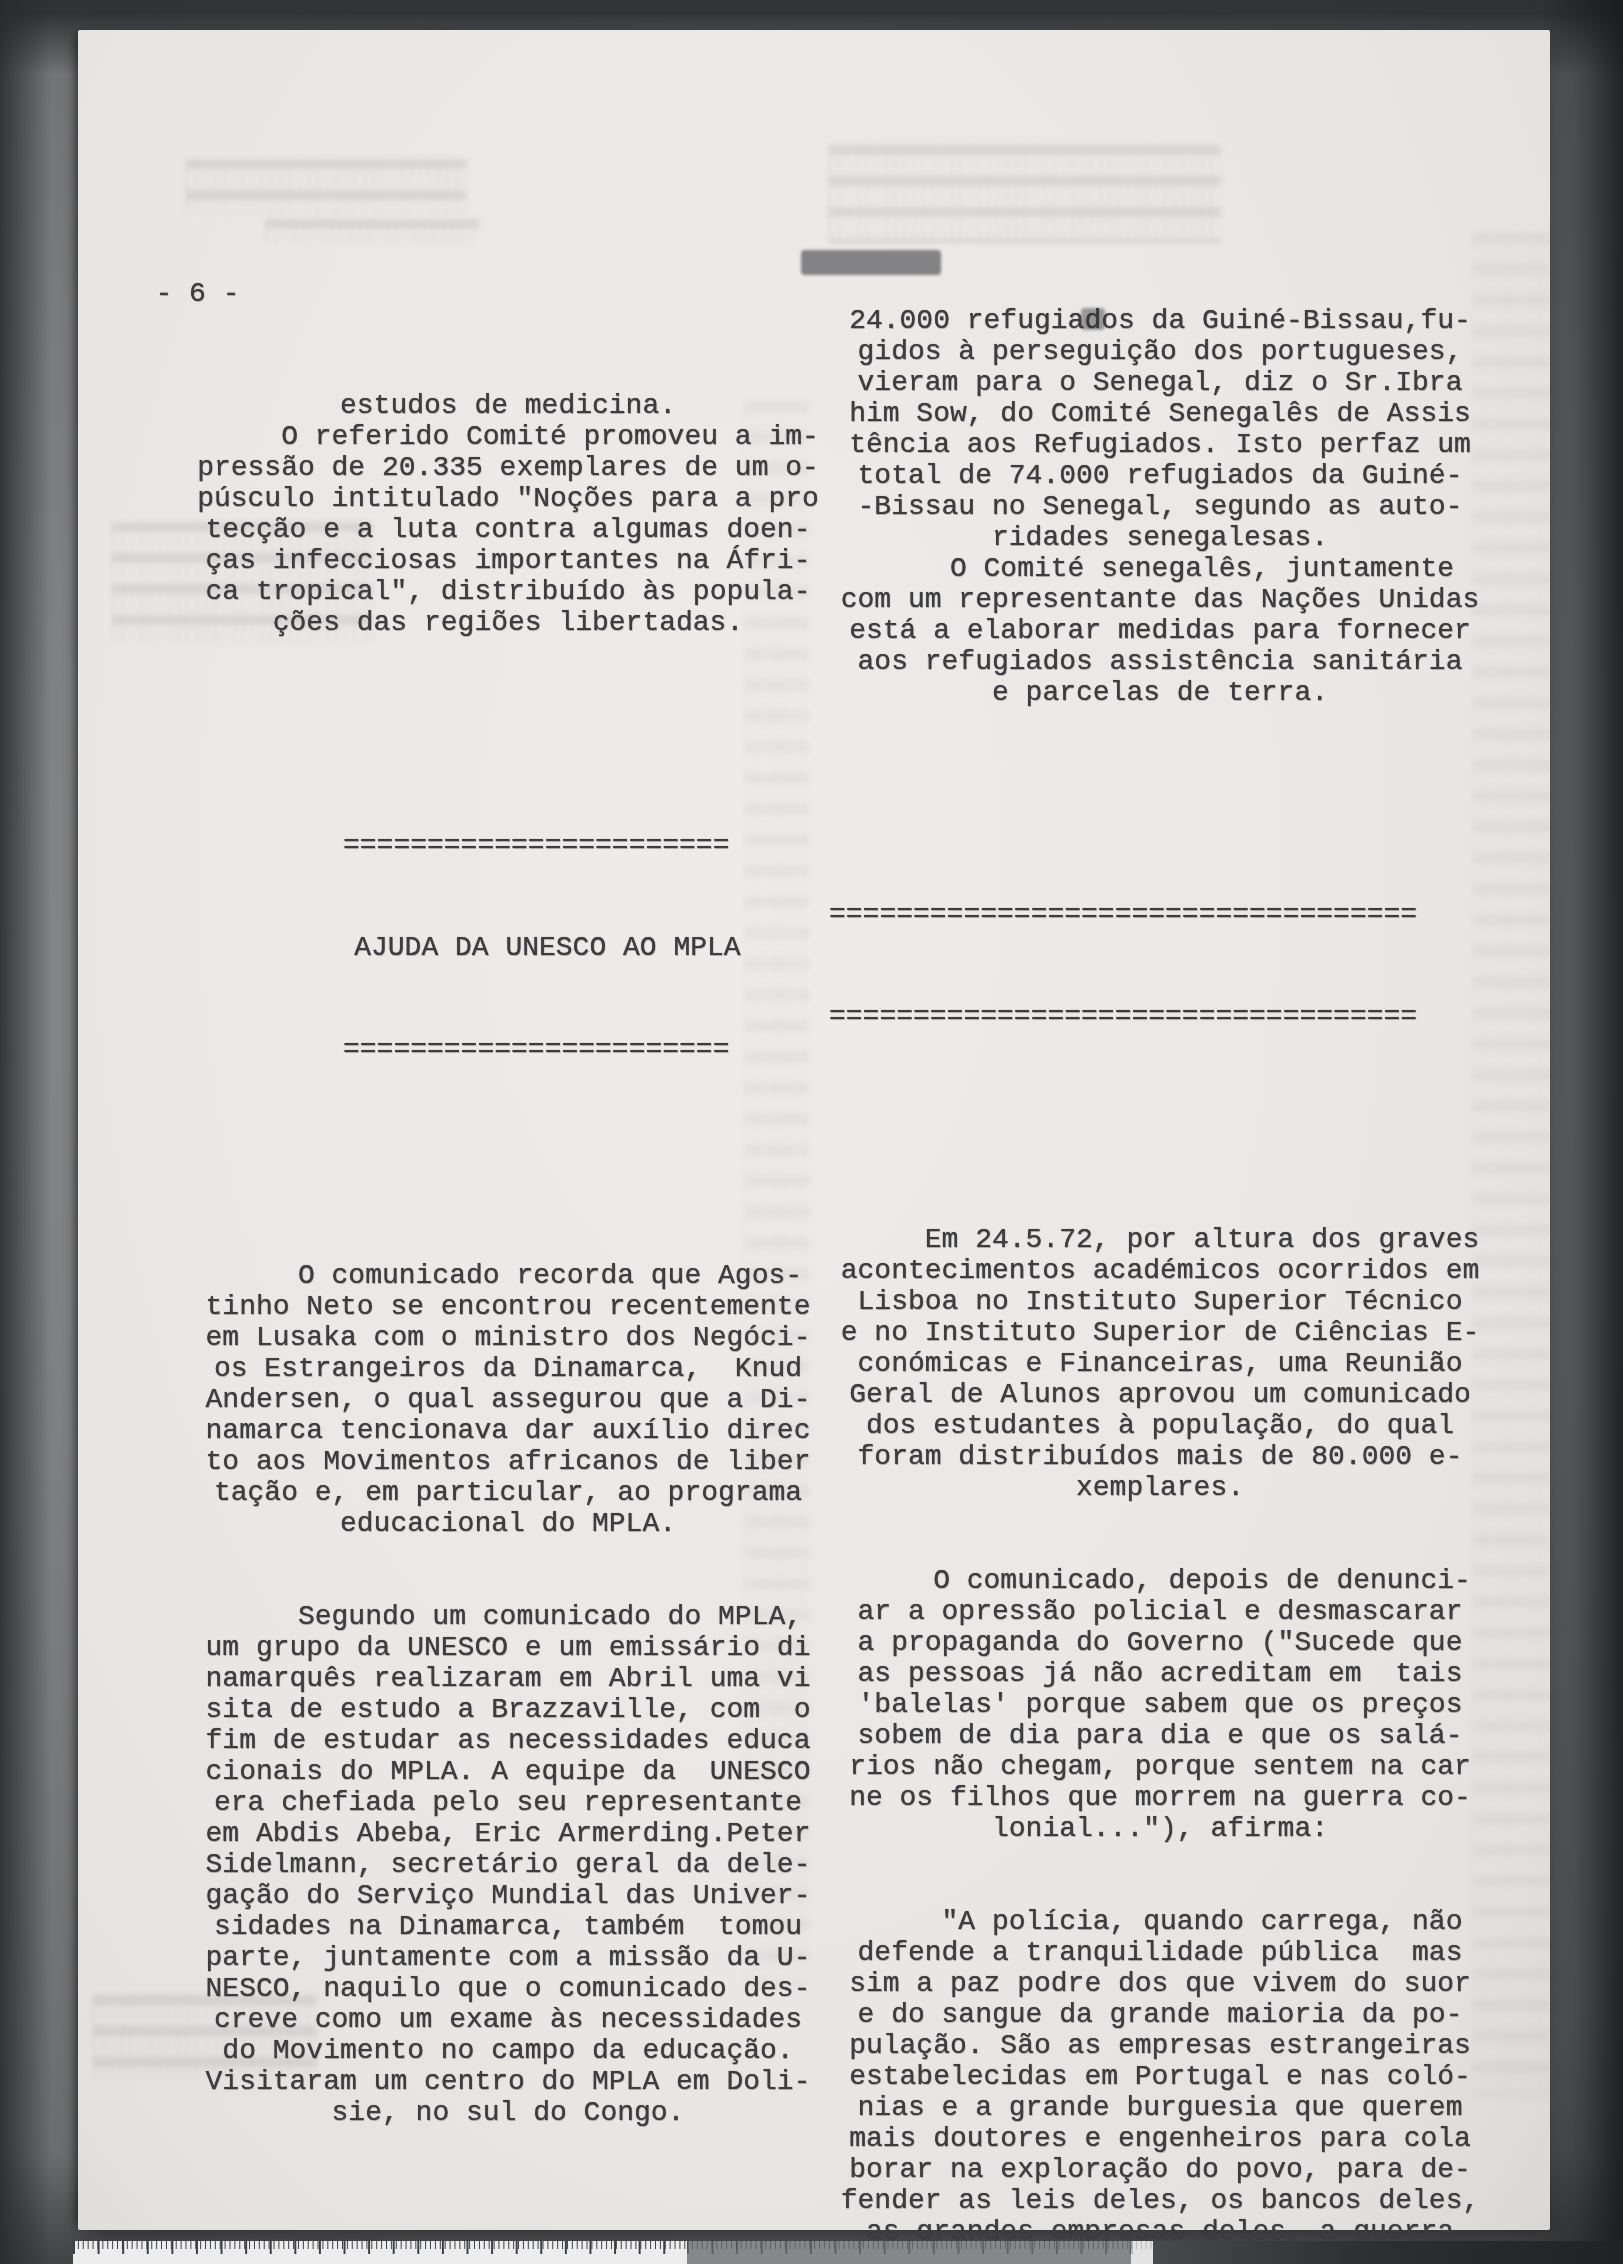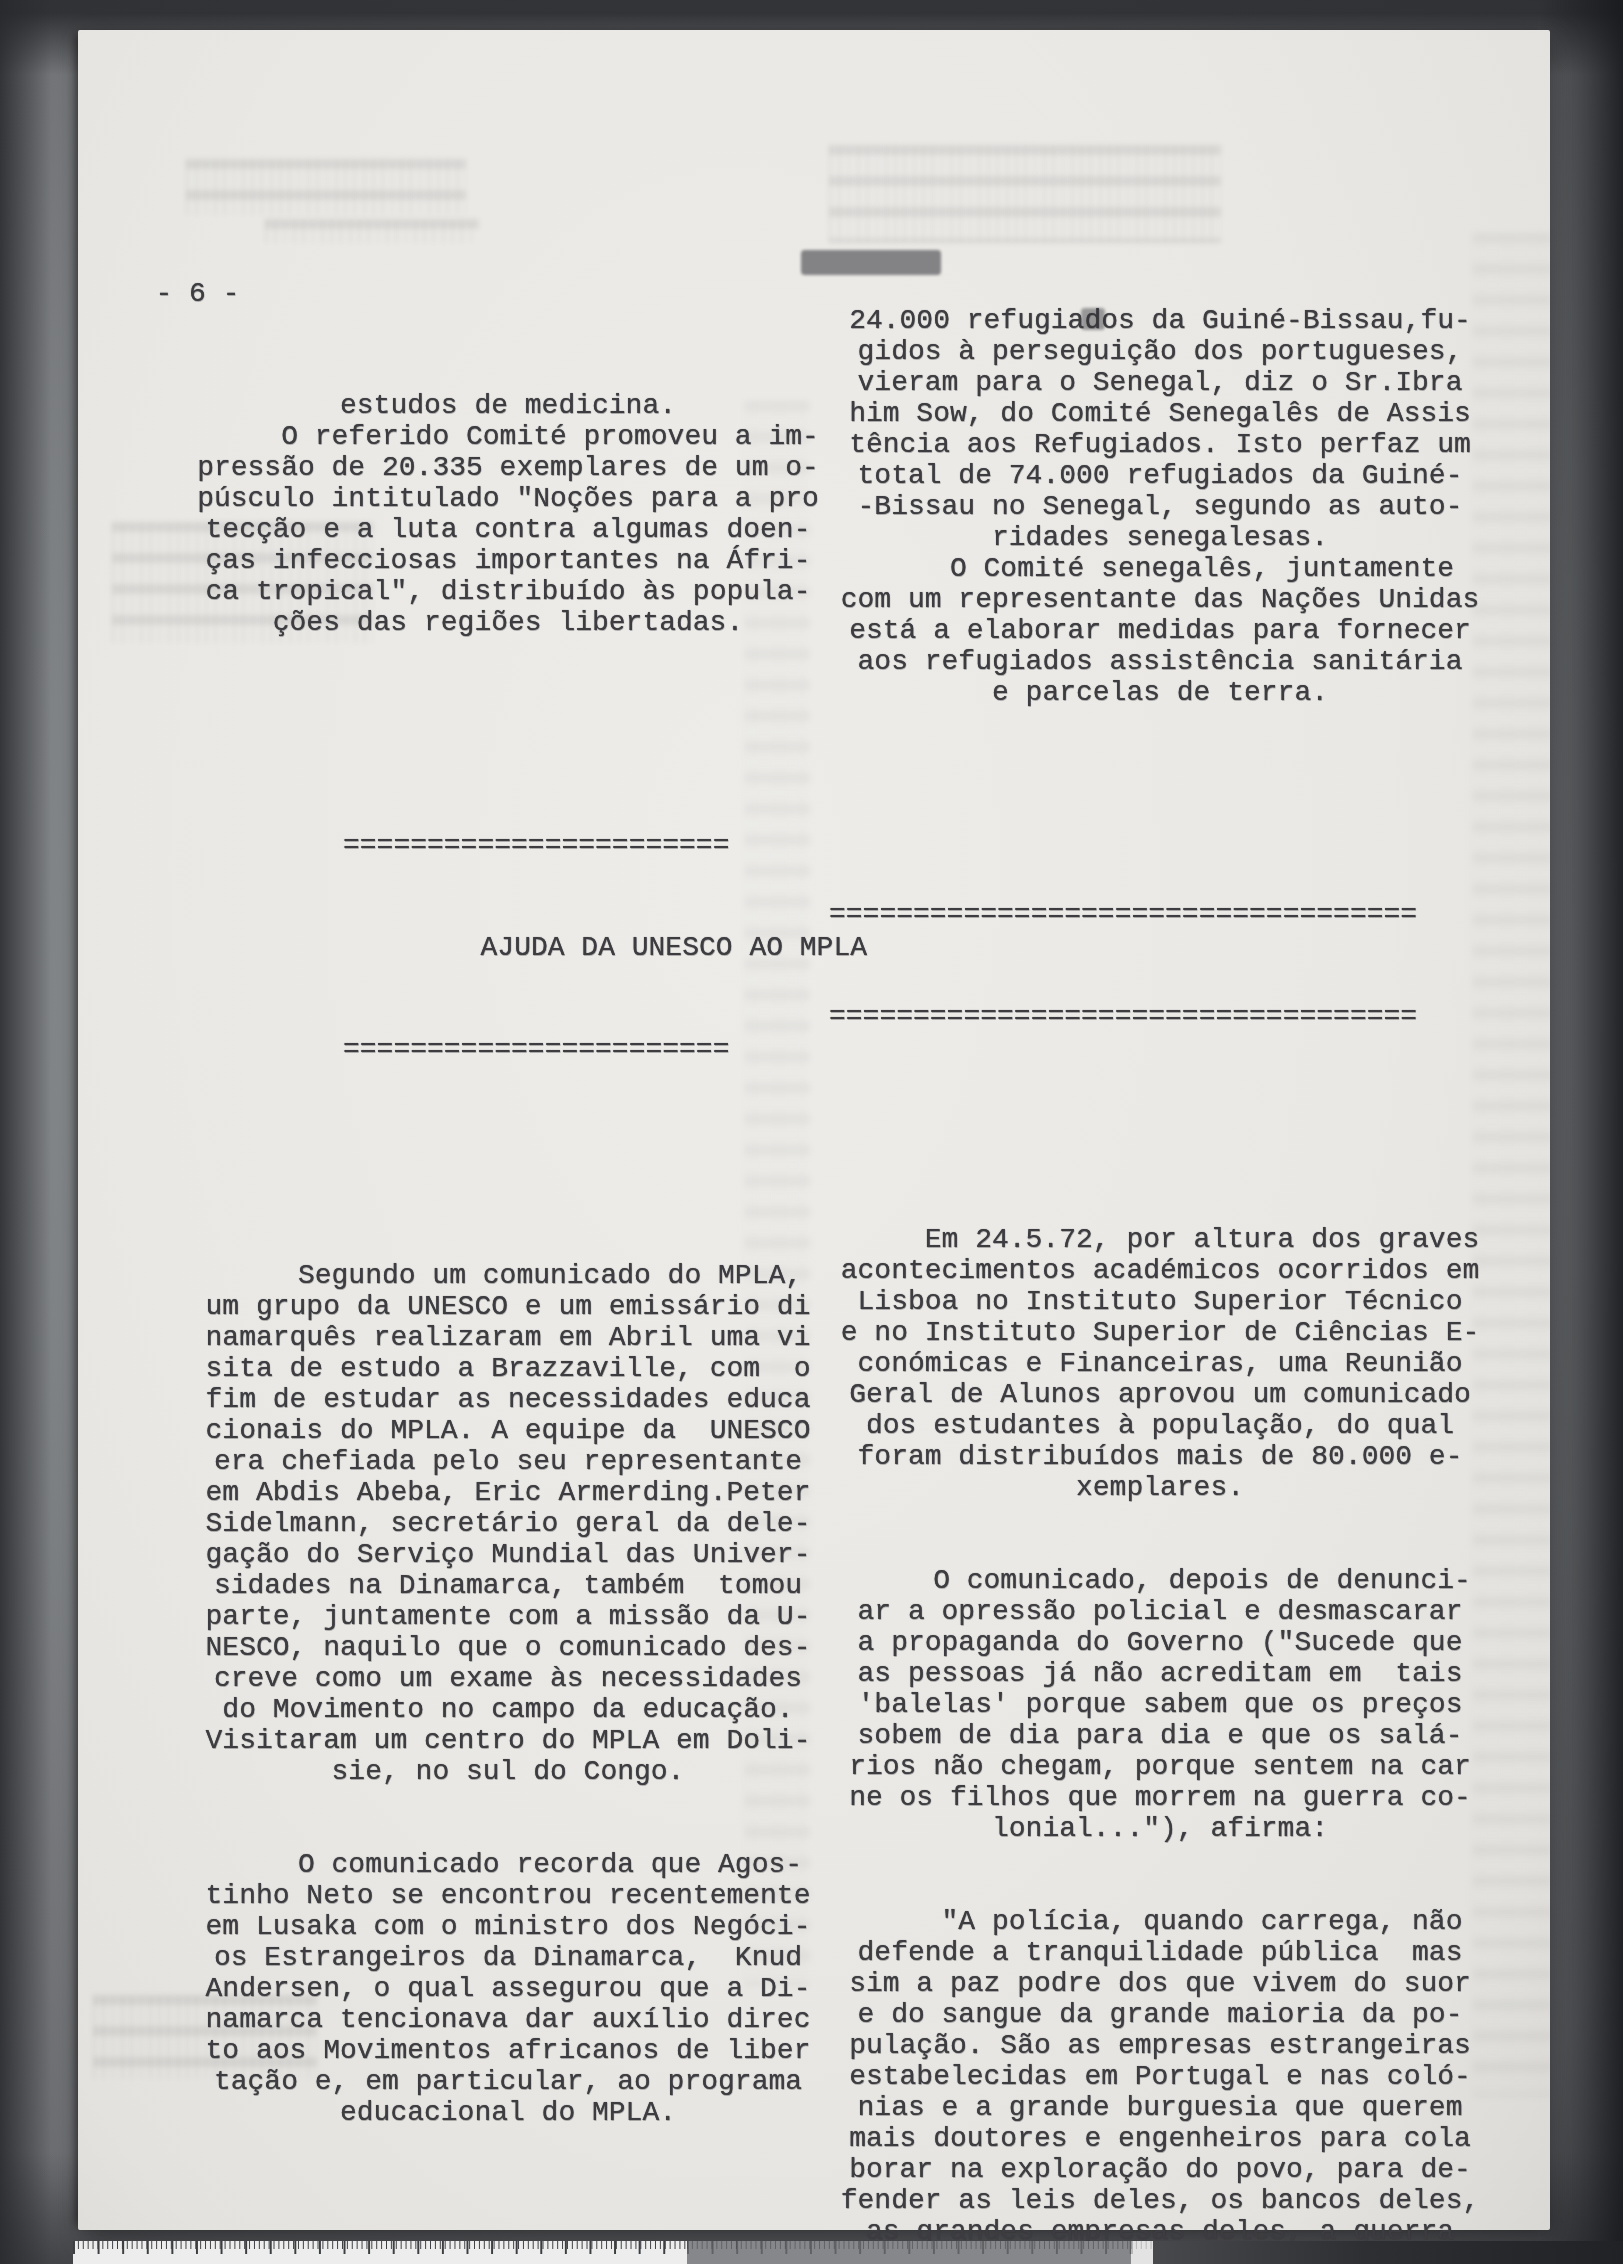--- a/index.html
+++ b/index.html
@@ -26,21 +26,21 @@
     color:#3d3d41;
     text-shadow:0 0 0.9px rgba(55,55,60,.85), 0.5px 0.5px 0 rgba(55,55,60,.3);
     letter-spacing:0;
   }
   .col-left{left:71px; top:186px; width:718px;}
   .col-right{left:728px; top:213px; width:708px;}
   .pageno{margin:0 0 9.3px 6.5px;}
   .para{margin:0;text-align:center;}
   .p-first{margin-top:9.3px;}
   .heading{line-height:34px;}
-  .heading .ht{margin-left:11.2px;text-align:right;}
+  .heading .ht{margin-left:11.2px;}
   .h1{margin:30px 0 32px 194px;}
   .h2{margin:29px 0 26px 171px;}
   .hp{margin:29px 0 29px 23px;}
   .hp .ht{margin-left:2.8px;}
 
   
   .smudge{
     position:absolute; pointer-events:none;
     background:
       repeating-linear-gradient(180deg, rgba(75,75,82,.20) 0 10.3px, rgba(75,75,82,0) 10.3px 31px),
@@ -99,46 +99,46 @@
 ças infecciosas importantes na Áfri-
 ca tropical", distribuído às popula-
 ções das regiões libertadas.</div>
 
       <div class="heading h1">
         <div class="rule">=======================</div>
         <div class="ht">AJUDA DA UNESCO AO MPLA</div>
         <div class="rule">=======================</div>
       </div>
 
+      <div class="para">     O comunicado recorda que Agos-
+tinho Neto se encontrou recentemente
+em Lusaka com o ministro dos Negóci-
+os Estrangeiros da Dinamarca,  Knud
+Andersen, o qual assegurou que a Di-
+namarca tencionava dar auxílio direc
+to aos Movimentos africanos de liber
+tação e, em particular, ao programa
+educacional do MPLA.</div>
       <div class="para">     Segundo um comunicado do MPLA,
 um grupo da UNESCO e um emissário di
 namarquês realizaram em Abril uma vi
 sita de estudo a Brazzaville, com  o
 fim de estudar as necessidades educa
 cionais do MPLA. A equipe da  UNESCO
 era chefiada pelo seu representante
 em Abdis Abeba, Eric Armerding.Peter
 Sidelmann, secretário geral da dele-
 gação do Serviço Mundial das Univer-
 sidades na Dinamarca, também  tomou
 parte, juntamente com a missão da U-
 NESCO, naquilo que o comunicado des-
 creve como um exame às necessidades
 do Movimento no campo da educação.
 Visitaram um centro do MPLA em Doli-
 sie, no sul do Congo.</div>
-      <div class="para">     O comunicado recorda que Agos-
-tinho Neto se encontrou recentemente
-em Lusaka com o ministro dos Negóci-
-os Estrangeiros da Dinamarca,  Knud
-Andersen, o qual assegurou que a Di-
-namarca tencionava dar auxílio direc
-to aos Movimentos africanos de liber
-tação e, em particular, ao programa
-educacional do MPLA.</div>
 
       <div class="heading h2">
         
         
         
       </div>
 
       
       
 

